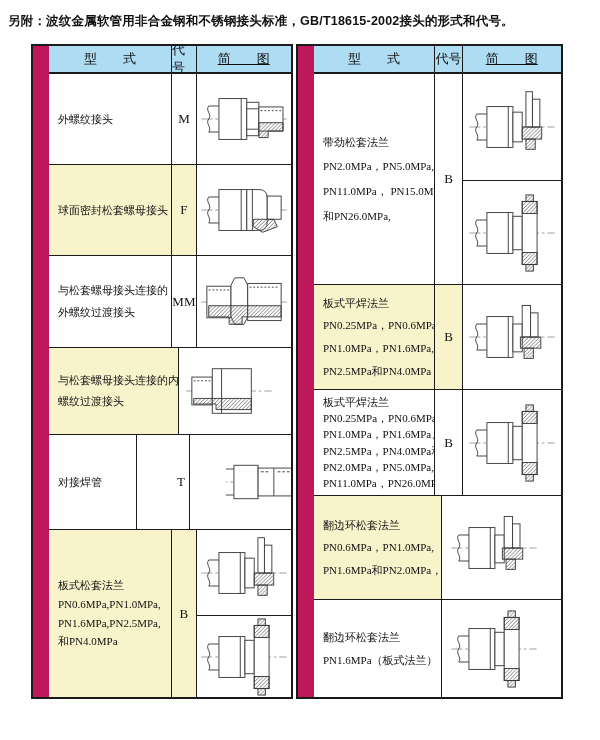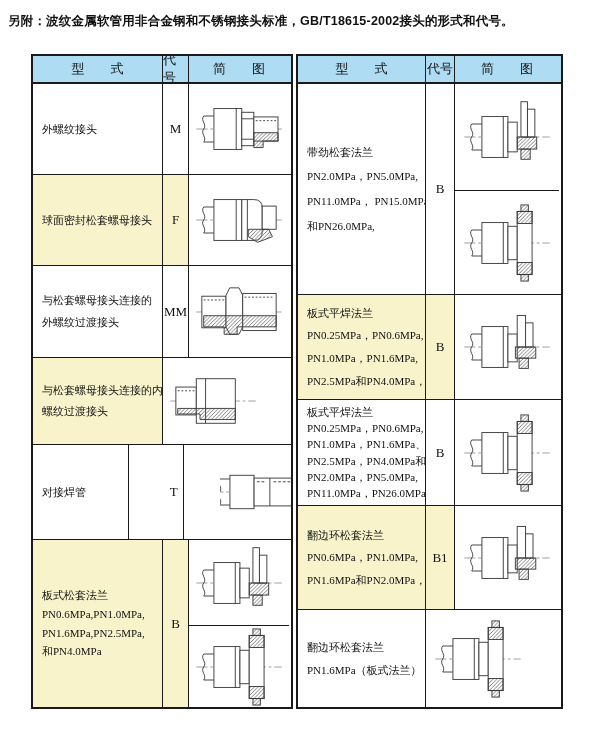--- a/index.html
+++ b/index.html
@@ -1,30 +1,30 @@
 <!DOCTYPE html>
 <html style="--header-bg: #aedcf3; --hl-bg: #f8f3cb; --border: #1a1a1a;"><head>
 <meta charset="utf-8">
 <style>
   html,body{margin:0;padding:0;background:#fff;}
   .page{position:relative;width:600px;height:728px;background:#ffffff;overflow:hidden;
         font-family:"Liberation Serif",serif;color:#111;}
   .title{position:absolute;left:8px;top:13px;width:588px;
          font-family:"Liberation Sans",sans-serif;font-weight:bold;
          font-size:12.5px;letter-spacing:.2px;white-space:nowrap;}
-  .tbl{position:absolute;top:54px;border:2px solid var(--border,#1a1a1a);
-       box-sizing:border-box;background:#be185d;}
+  .tbl{position:absolute;top:44px;border:2px solid var(--border,#1a1a1a);
+       box-sizing:border-box;background:#be185d;padding-left:16px;}
   #tbl-left{left:31px;width:262px;}
   #tbl-right{left:296px;width:267px;}
   .row{display:flex;box-sizing:border-box;border-bottom:1px solid var(--border,#1a1a1a);background:#fff;}
   .row:last-child{border-bottom:none;}
   .row.head{height:28px;background:var(--header-bg,#aedcf3);border-bottom:2px solid var(--border,#1a1a1a);}
   .cell{box-sizing:border-box;border-right:1px solid var(--border,#1a1a1a);
         display:flex;align-items:center;overflow:hidden;}
-  .cell:last-child{border-right:none;}
+  .cell:last-child{border-right:none;text-decoration:underline;}
   .type{padding-left:9px;font-size:11px;white-space:pre;}
   .code{justify-content:center;font-size:13px;}
   .diag{justify-content:center;flex-direction:column;}
   #tbl-left  .type{width:130px} #tbl-left  .code{width:26px} #tbl-left  .diag{width:100px}
   #tbl-right .type{width:128px} #tbl-right .code{width:29px} #tbl-right .diag{width:104px}
   .row.head .cell{justify-content:center;padding-left:0;font-size:13px;}
   .row.hl .type,.row.hl .code{background:var(--hl-bg,#f8f3cb);}
   .sub{width:100%;display:flex;align-items:center;justify-content:center;box-sizing:border-box;}
   .sub.first{border-bottom:1px solid var(--border,#1a1a1a);}
   .sub.second{flex:1;}
@@ -271,21 +271,20 @@
               <rect x="63" y="1" width="8" height="7" fill="url(#hx)"></rect>
               <rect x="63" y="76" width="8" height="7" fill="url(#hx)"></rect>
             </g>
           </svg>
         </div>
       </div>
       <div class="row hl" style="height: 104px;">
         <div class="cell type" style="line-height: 2.05;">翻边环松套法兰
 PN0.6MPa，PN1.0MPa,
 PN1.6MPa和PN2.0MPa，</div>
-        <div class="cell code">B1</div>
         <div class="cell diag">
           <svg width="92" height="78" viewBox="0 0 96 84">
             <g stroke="#3a3a3a" stroke-width="1" fill="none">
               <path class="cl" d="M2 42 H94" stroke-dasharray="12 3 3 3"></path>
               <path d="M10 28 c-4 5 4 9 0 14 c-4 5 4 9 0 14 M10 28 h11 M10 56 h11"></path>
               <rect x="21" y="20" width="28" height="44" fill="#fff"></rect>
               <line x1="44" y1="20" x2="44" y2="64"></line>
               <rect x="49" y="28" width="10" height="30" fill="#fff"></rect>
               <rect x="59" y="8" width="9" height="34" fill="#fff"></rect>
               <rect x="68" y="16" width="8" height="26" fill="#fff"></rect>

